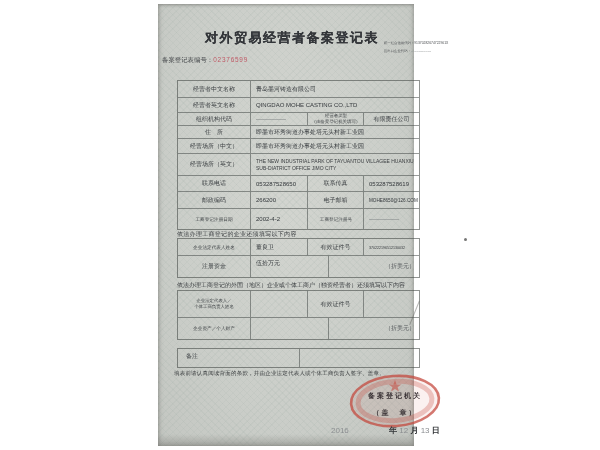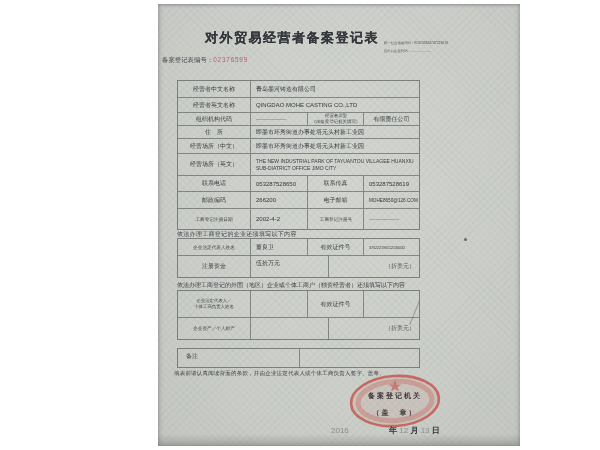--- a/index.html
+++ b/index.html
@@ -1,18 +1,18 @@
 <!DOCTYPE html>
 <html><head>
 <meta charset="utf-8">
 <style>
   html,body{margin:0;padding:0;}
   .canvas{position:relative;width:600px;height:450px;background:#ffffff;overflow:hidden;
           font-family:"Liberation Sans","DejaVu Sans",sans-serif;color:#3b3e41;}
-  .paper{position:absolute;left:158px;top:4px;width:362px;height:442px;
+  .paper{position:absolute;left:158px;top:4px;width:256px;height:442px;
          background:
            linear-gradient(to top, rgba(110,110,104,.38), rgba(110,110,104,0) 12px),
            repeating-linear-gradient(45deg, rgba(120,145,135,.07) 0 1px, transparent 1px 5px),
            repeating-linear-gradient(-45deg, rgba(120,145,135,.07) 0 1px, transparent 1px 5px),
            radial-gradient(ellipse at 50% 40%, #d3d5d0 0%, #cbcec9 60%, #c3c6c1 100%);
          box-shadow: inset 2px 0 4px -1px rgba(115,115,110,.55),
                      inset -2px 0 4px -1px rgba(115,115,110,.45),
                      inset 0 2px 3px -1px rgba(115,115,110,.4);}
   .abs{position:absolute;}
   .nowrap{white-space:nowrap;text-align:right;}

